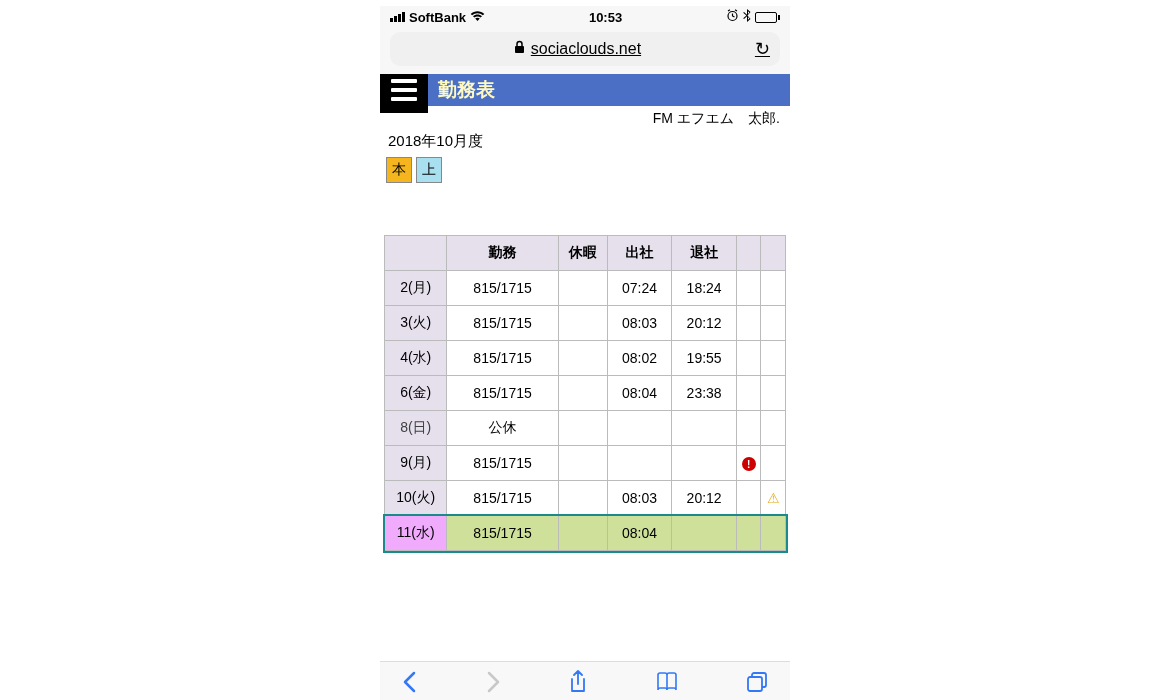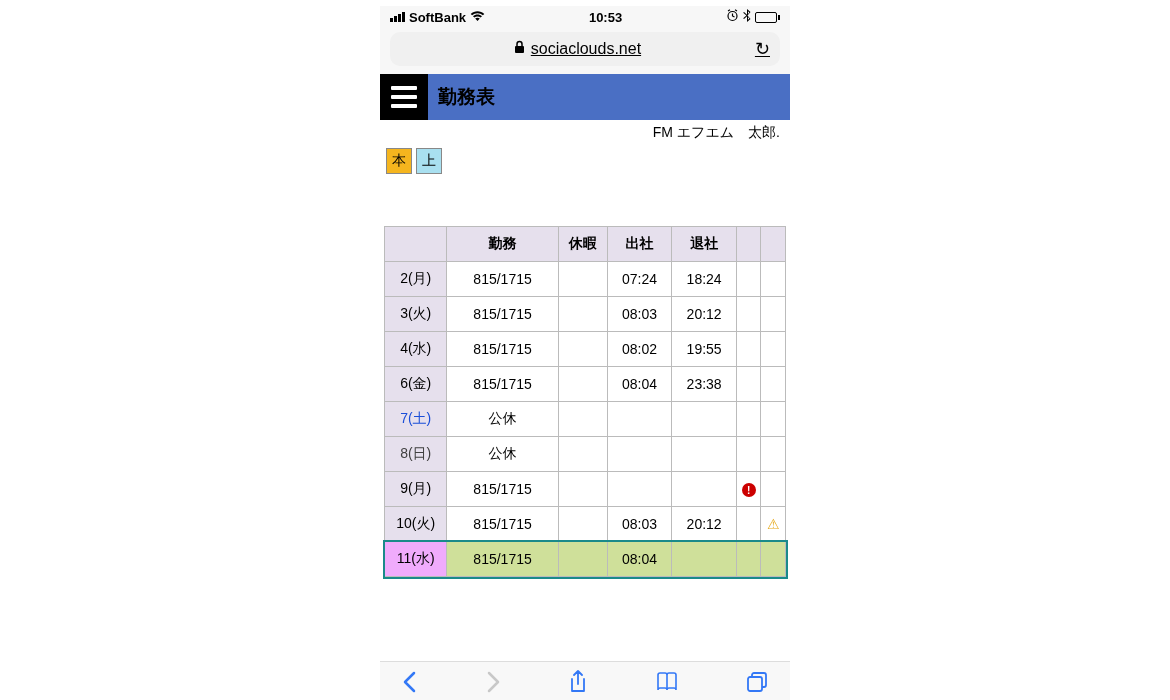--- a/index.html
+++ b/index.html
@@ -55,22 +55,22 @@
       text-decoration: underline;
     }
     .url-text { flex: 1; text-align: center; display: flex; align-items: center; justify-content: center; gap: 6px; }
     .reload-icon { font-size: 18px; color: #000; }
 
     .content { flex: 1; background: #fff; overflow: hidden; display: flex; flex-direction: column; }
     .header {
       display: flex;
       align-items: center;
       background: #4a6fc4;
-      color: #000000;
-      height: 46px;
+      color: #fef9c3;
+      height: 32px;
     }
     .burger {
       width: 48px;
       height: 46px;
       background: #000;
       display: flex;
       flex-direction: column;
       align-items: center;
       justify-content: center;
       gap: 5px;
@@ -171,20 +171,21 @@
   <div class="content">
     <div class="header">
       <div class="burger">
           <span></span>
           <span></span>
           <span></span>
         </div>
       <div class="title">勤務表</div>
     </div>
     <div class="subhead-row">FM エフエム　太郎.</div>
+    <div class="period">2018年10月度</div>
     <div class="chips">
       <div class="chip chip-orange">本</div>
       <div class="chip chip-blue">上</div>
     </div>
     <div class="table-wrap">
       <table>
         <colgroup>
           <col class="c-date">
             <col class="c-work">
             <col class="c-hol">
@@ -235,29 +236,20 @@
             <tr>
               <td class="day">6(金)</td>
               <td>815/1715</td>
               <td></td>
               <td>08:04</td>
               <td>23:38</td>
               <td></td>
               <td></td>
             </tr>
             <tr>
-              <td class="day sat">7(土)</td>
-              <td>公休</td>
-              <td></td>
-              <td></td>
-              <td></td>
-              <td></td>
-              <td></td>
-            </tr>
-            <tr>
               <td class="day sun">8(日)</td>
               <td>公休</td>
               <td></td>
               <td></td>
               <td></td>
               <td></td>
               <td></td>
             </tr>
             <tr>
               <td class="day">9(月)</td>

